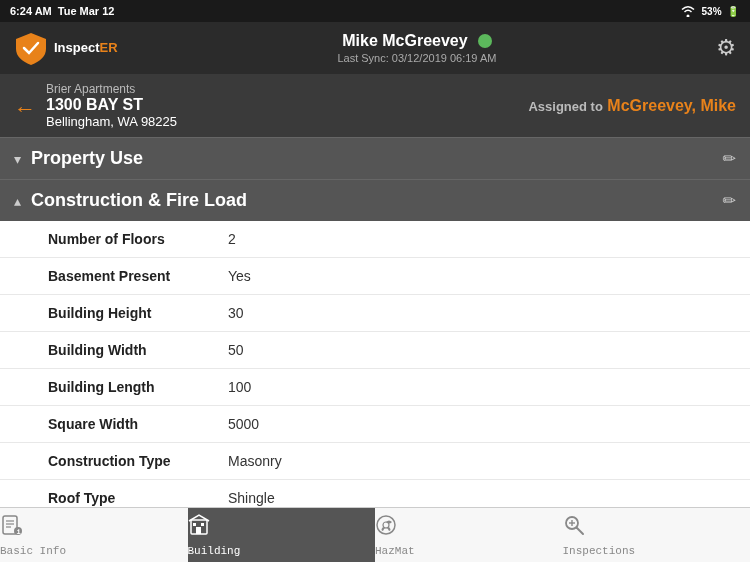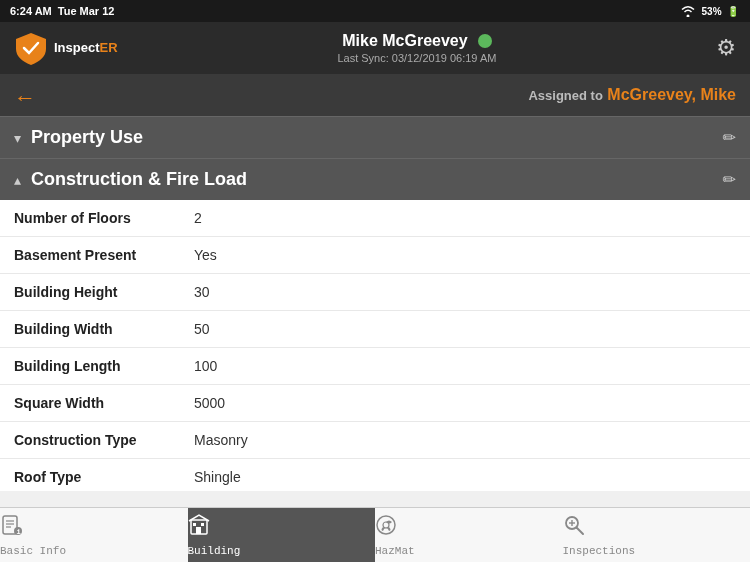--- a/index.html
+++ b/index.html
@@ -118,20 +118,21 @@
       align-items: center;
       padding: 10px 14px;
       border-bottom: 1px solid #e8e8e8;
     }
     .data-label {
       font-size: 14px;
       font-weight: 600;
       color: #222;
       width: 180px;
       min-width: 180px;
+      margin-left: 34px;
     }
     .data-value {
       font-size: 14px;
       color: #333;
     }
 
     
     .bottom-nav {
       position: absolute;
       bottom: 0;
@@ -224,20 +225,25 @@
   </div>
   <button class="gear-btn">
     <span>⚙</span>
   </button>
 </div>
 
 <div class="property-bar">
   <button class="back-btn">
     <span>←</span>
   </button>
+  <div class="property-info">
+    <div class="property-name">Brier Apartments</div>
+    <div class="property-address">1300 BAY ST</div>
+    <div class="property-city">Bellingham, WA 98225</div>
+  </div>
   <div style="text-align:right;">
     <span class="assigned-to">Assigned to</span>
     <span class="assigned-name">McGreevey, Mike</span>
   </div>
 </div>
 
 <div class="content-area">
 
   <div class="section-header">
     <div class="section-header-left">

